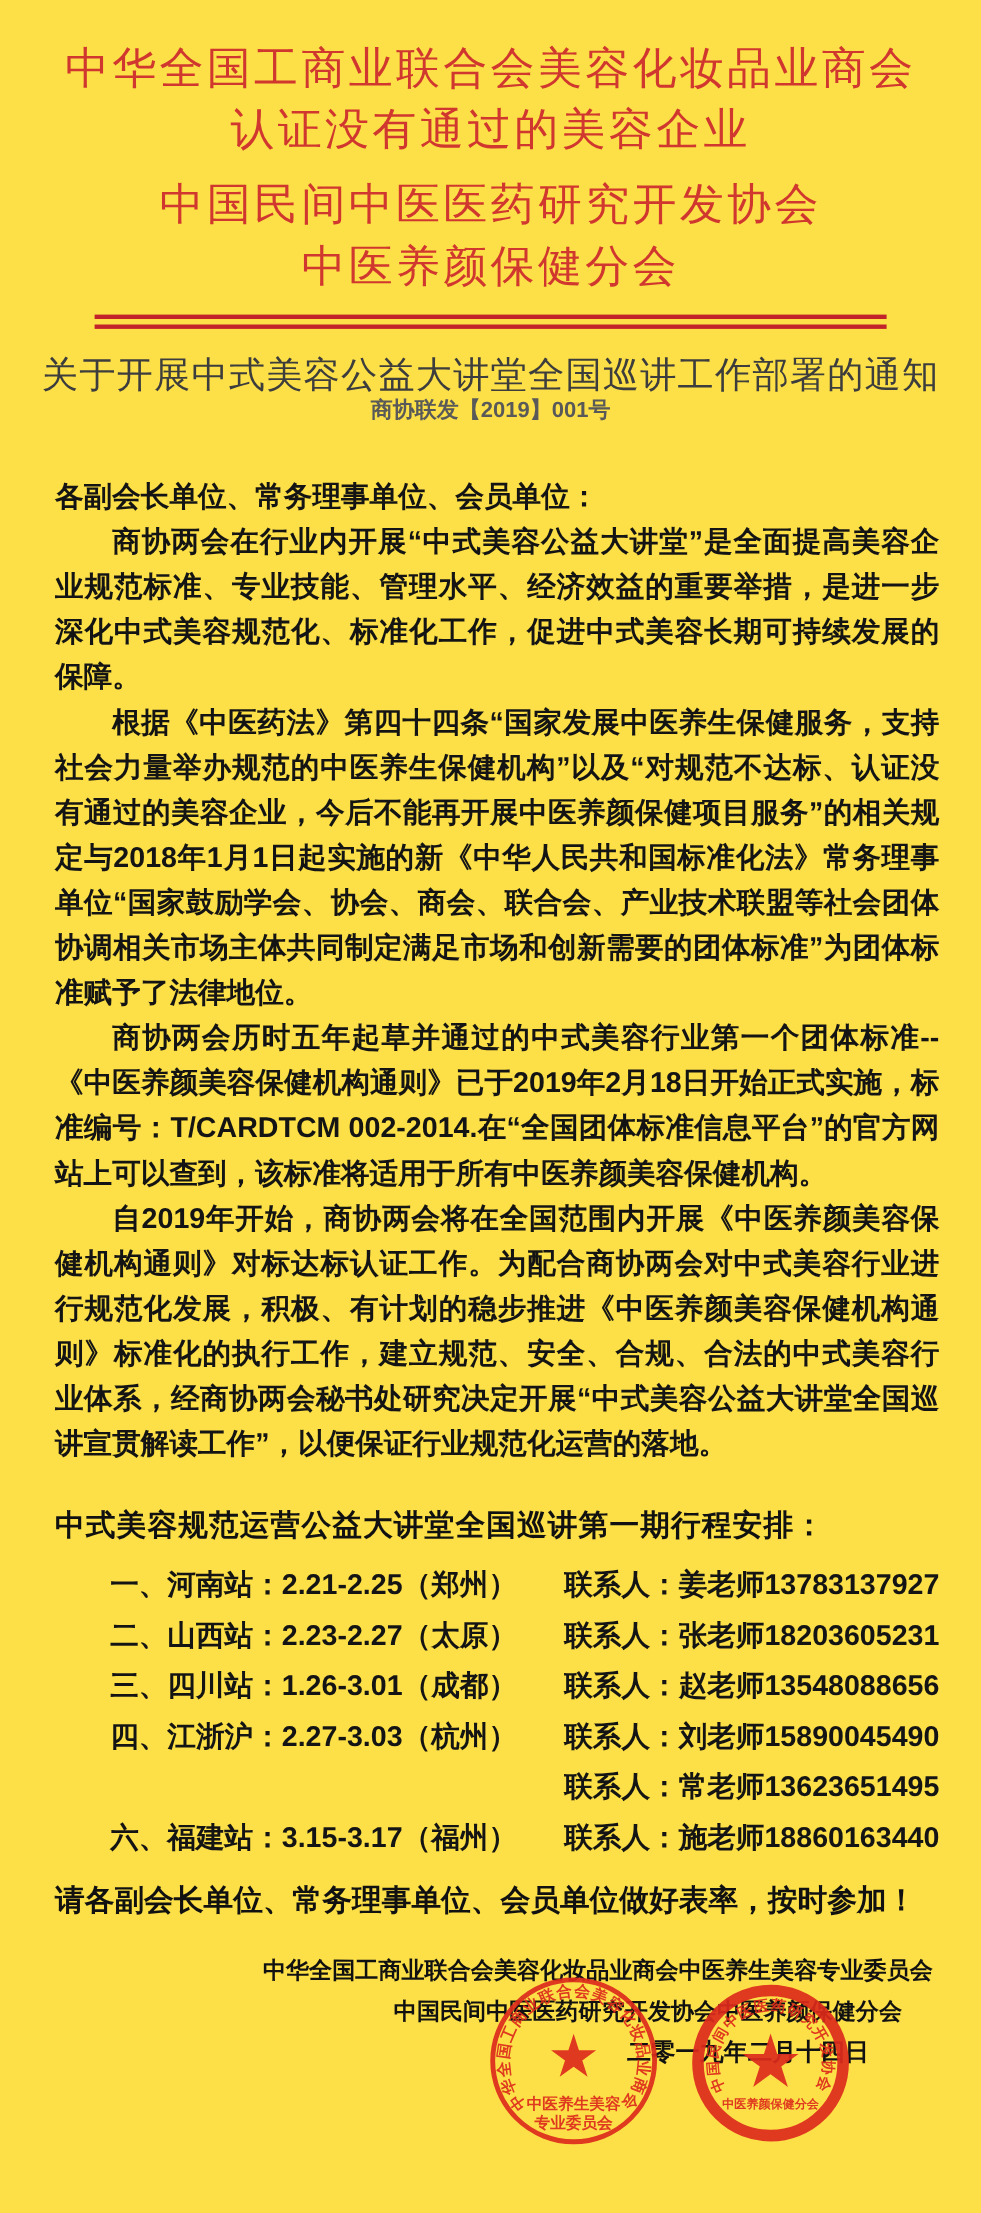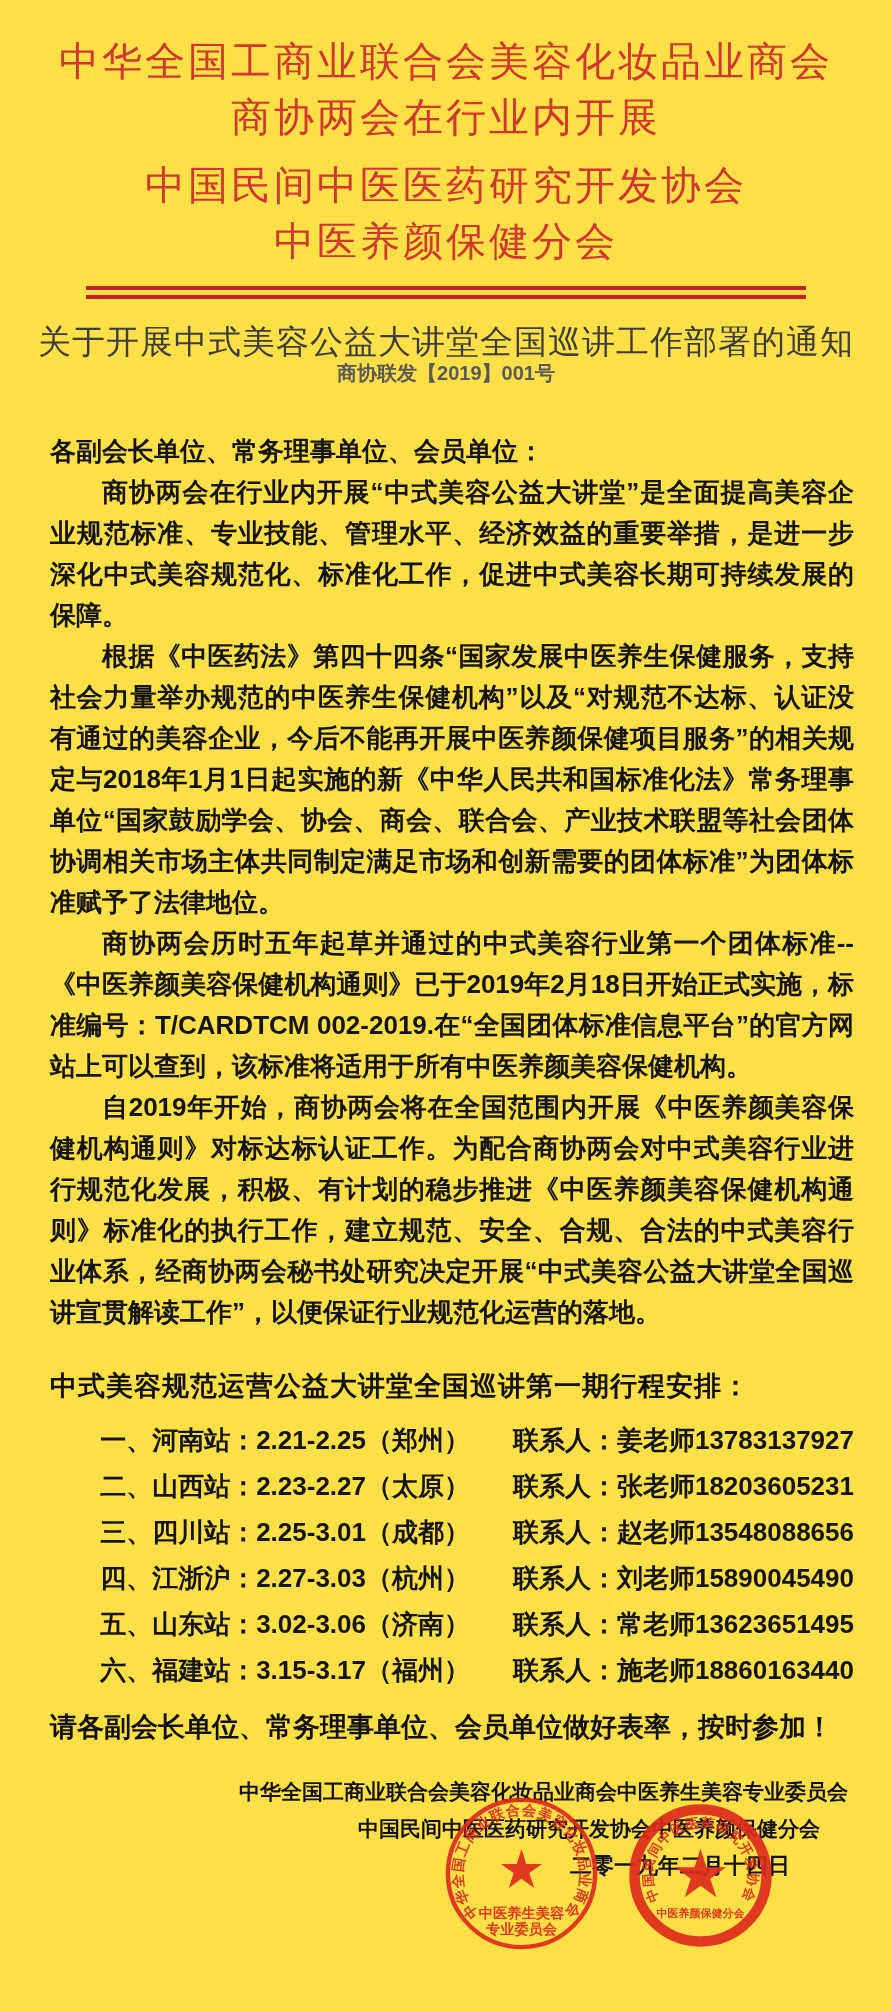--- a/index.html
+++ b/index.html
@@ -122,58 +122,57 @@
     text-anchor:middle;
   }
 </style>
 </head>
 <body>
 
 <div class="page">
 
   <div class="org-header">
     <div class="org-line">中华全国工商业联合会美容化妆品业商会</div>
-    <div class="org-line">商协两会在行业内开展</div>
+    <div class="org-line">认证没有通过的美容企业</div>
     <div class="org-line org-group-2">中国民间中医医药研究开发协会</div>
     <div class="org-line">中医养颜保健分会</div>
   </div>
 
   <div class="double-rule"></div>
 
   <div class="notice-title">关于开展中式美容公益大讲堂全国巡讲工作部署的通知</div>
   <div class="doc-number">商协联发【2019】001号</div>
 
   <div class="body-block">
     <div class="salutation">各副会长单位、常务理事单位、会员单位：</div>
     <p>商协两会在行业内开展“中式美容公益大讲堂”是全面提高美容企业规范标准、专业技能、管理水平、经济效益的重要举措，是进一步深化中式美容规范化、标准化工作，促进中式美容长期可持续发展的保障。</p>
     <p>根据《中医药法》第四十四条“国家发展中医养生保健服务，支持社会力量举办规范的中医养生保健机构”以及“对规范不达标、认证没有通过的美容企业，今后不能再开展中医养颜保健项目服务”的相关规定与2018年1月1日起实施的新《中华人民共和国标准化法》常务理事单位“国家鼓励学会、协会、商会、联合会、产业技术联盟等社会团体协调相关市场主体共同制定满足市场和创新需要的团体标准”为团体标准赋予了法律地位。</p>
-    <p>商协两会历时五年起草并通过的中式美容行业第一个团体标准--《中医养颜美容保健机构通则》已于2019年2月18日开始正式实施，标准编号：T/CARDTCM 002-2019.在“全国团体标准信息平台”的官方网站上可以查到，该标准将适用于所有中医养颜美容保健机构。</p>
+    <p>商协两会历时五年起草并通过的中式美容行业第一个团体标准--《中医养颜美容保健机构通则》已于2019年2月18日开始正式实施，标准编号：T/CARDTCM 002-2014.在“全国团体标准信息平台”的官方网站上可以查到，该标准将适用于所有中医养颜美容保健机构。</p>
     <p>自2019年开始，商协两会将在全国范围内开展《中医养颜美容保健机构通则》对标达标认证工作。为配合商协两会对中式美容行业进行规范化发展，积极、有计划的稳步推进《中医养颜美容保健机构通则》标准化的执行工作，建立规范、安全、合规、合法的中式美容行业体系，经商协两会秘书处研究决定开展“中式美容公益大讲堂全国巡讲宣贯解读工作”，以便保证行业规范化运营的落地。</p>
   </div>
 
   <div class="schedule-heading">中式美容规范运营公益大讲堂全国巡讲第一期行程安排：</div>
   <div class="schedule">
     <div class="schedule-row">
       <div class="station-cell">一、河南站：2.21-2.25（郑州）</div>
       <div class="contact-cell">联系人：姜老师13783137927</div>
     </div>
     <div class="schedule-row">
       <div class="station-cell">二、山西站：2.23-2.27（太原）</div>
       <div class="contact-cell">联系人：张老师18203605231</div>
     </div>
     <div class="schedule-row">
-      <div class="station-cell">三、四川站：2.25-3.01（成都）</div>
+      <div class="station-cell">三、四川站：1.26-3.01（成都）</div>
       <div class="contact-cell">联系人：赵老师13548088656</div>
     </div>
     <div class="schedule-row">
       <div class="station-cell">四、江浙沪：2.27-3.03（杭州）</div>
       <div class="contact-cell">联系人：刘老师15890045490</div>
     </div>
     <div class="schedule-row">
-      <div class="station-cell">五、山东站：3.02-3.06（济南）</div>
       <div class="contact-cell">联系人：常老师13623651495</div>
     </div>
     <div class="schedule-row">
       <div class="station-cell">六、福建站：3.15-3.17（福州）</div>
       <div class="contact-cell">联系人：施老师18860163440</div>
     </div>
   </div>
 
   <div class="closing-line">请各副会长单位、常务理事单位、会员单位做好表率，按时参加！</div>
 

